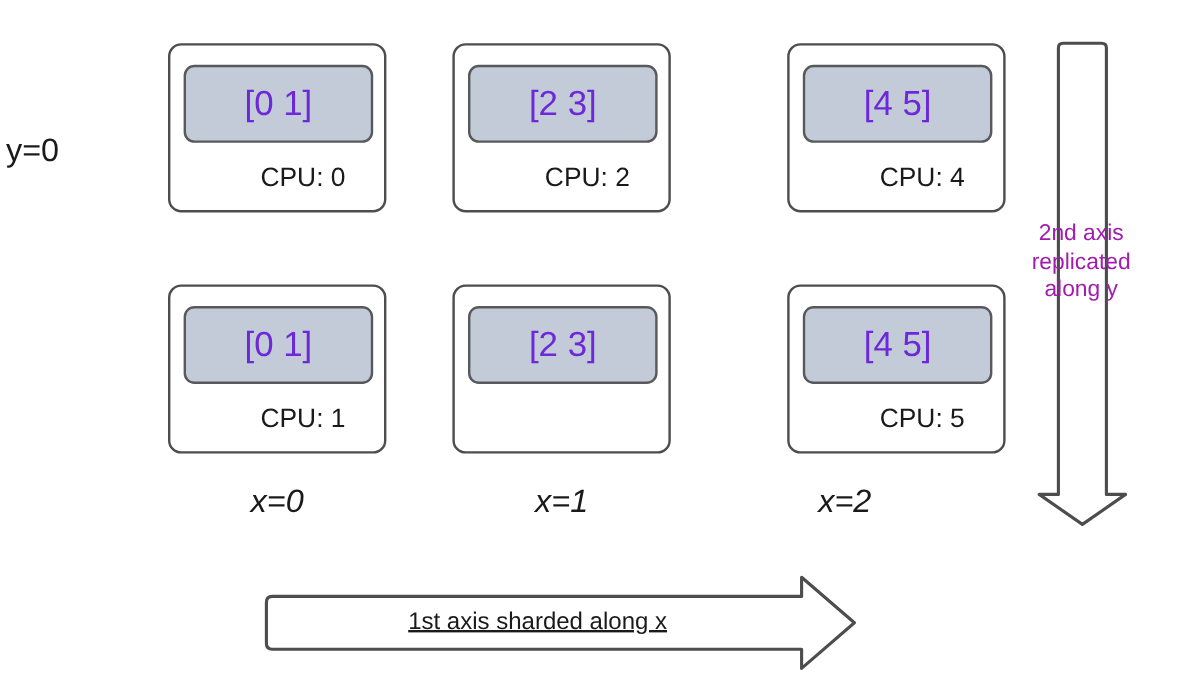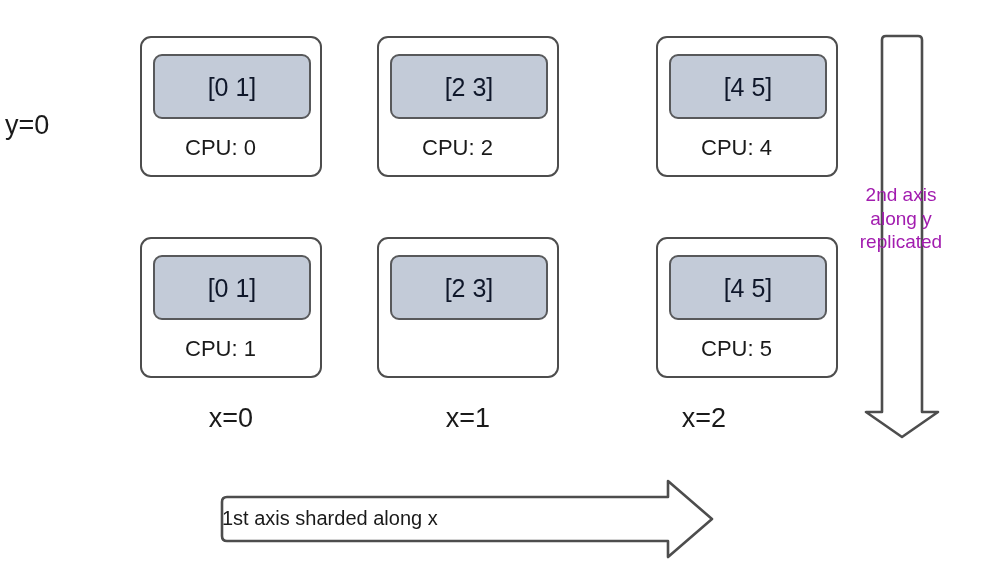--- a/index.html
+++ b/index.html
@@ -38,20 +38,21 @@
 
   
   .col-label {
     position: absolute;
     width: 182px;
     text-align: center;
     font-size: 27px;
     line-height: 30px;
     top: 403px;
     color: #1a1a1a;
+    font-style: italic;
   }
   .col-label.c0 { left: 140px; }
   .col-label.c1 { left: 377px; }
   .col-label.c2 { left: 613px; }
 
   
   .cell {
     position: absolute;
     width: 182px;
     height: 141px;
@@ -74,31 +75,31 @@
     height: 65px;
     box-sizing: border-box;
     border: 2.5px solid #58595b;
     border-radius: 9px;
     background: #c3cbd8;
     display: flex;
     align-items: center;
     justify-content: center;
   }
   .shard-text {
-    font-size: 25px;
+    font-size: 29px;
     line-height: 26px;
-    color: #0f172a;
+    color: #6d28d9;
   }
 
   .cpu-text {
     position: absolute;
     left: 0;
     right: 0;
     top: 98px;
-    text-align: left;
+    text-align: center;
     font-size: 22px;
     line-height: 24px;
     color: #1a1a1a;
     padding-left: 43px;
   }
 
   
   .arrow-svg {
     position: absolute;
     left: 0;
@@ -123,24 +124,25 @@
     text-align: center;
     font-size: 19px;
     line-height: 23.5px;
     color: #a21caf;
   }
   .h-arrow-caption {
     position: absolute;
     left: 222px;
     top: 506px;
     width: 452px;
-    text-align: left;
+    text-align: center;
     font-size: 20px;
     line-height: 24px;
     color: #1a1a1a;
+    text-decoration: underline;
   }
 </style>
 </head>
 <body>
 
 <div id="canvas">
 
   <div class="row-label r0">y=0</div>
 
   <div class="cell r0 c0">
@@ -208,19 +210,19 @@
              L 668 557
              L 668 541
              L 227 541
              Q 222 541 222 536
              L 222 502
              Q 222 497 227 497 Z"></path>
   </svg>
 
   <div class="v-arrow-caption">
     <div>2nd axis</div>
+    <div>replicated</div>
     <div>along y</div>
-    <div>replicated</div>
   </div>
 
   <div class="h-arrow-caption">1st axis sharded along x</div>
 
 </div>
 
 </body></html>

